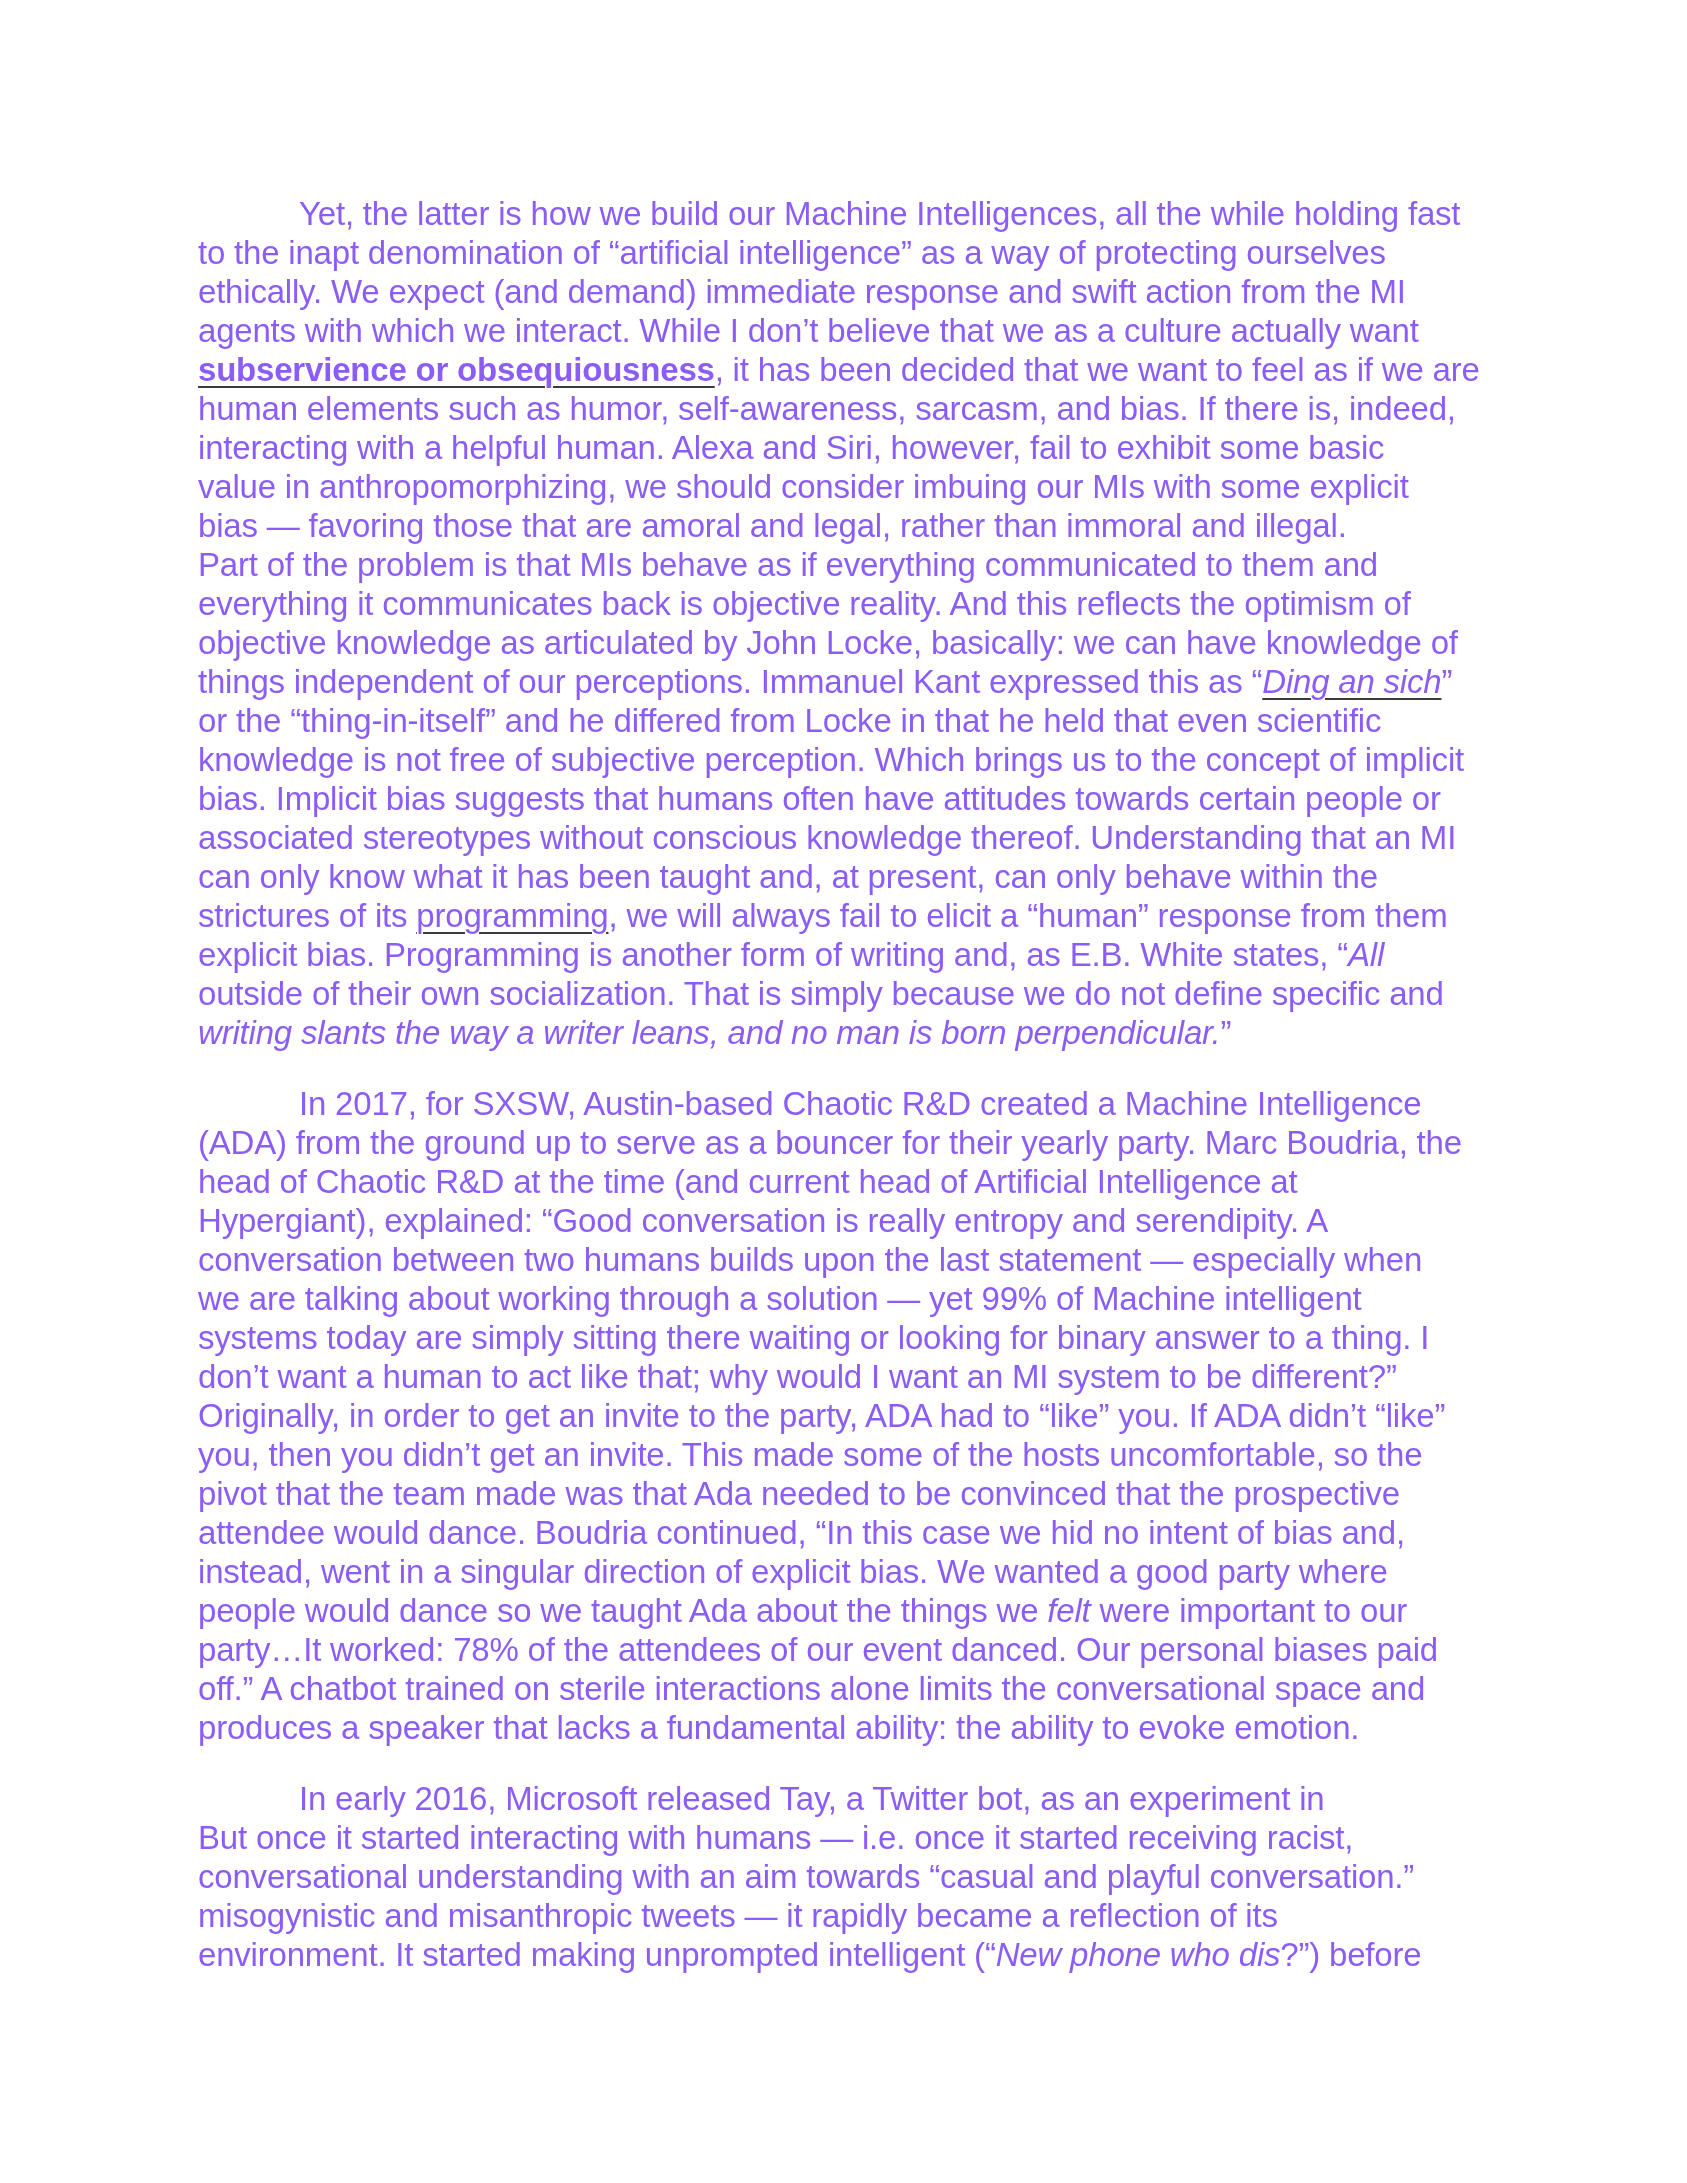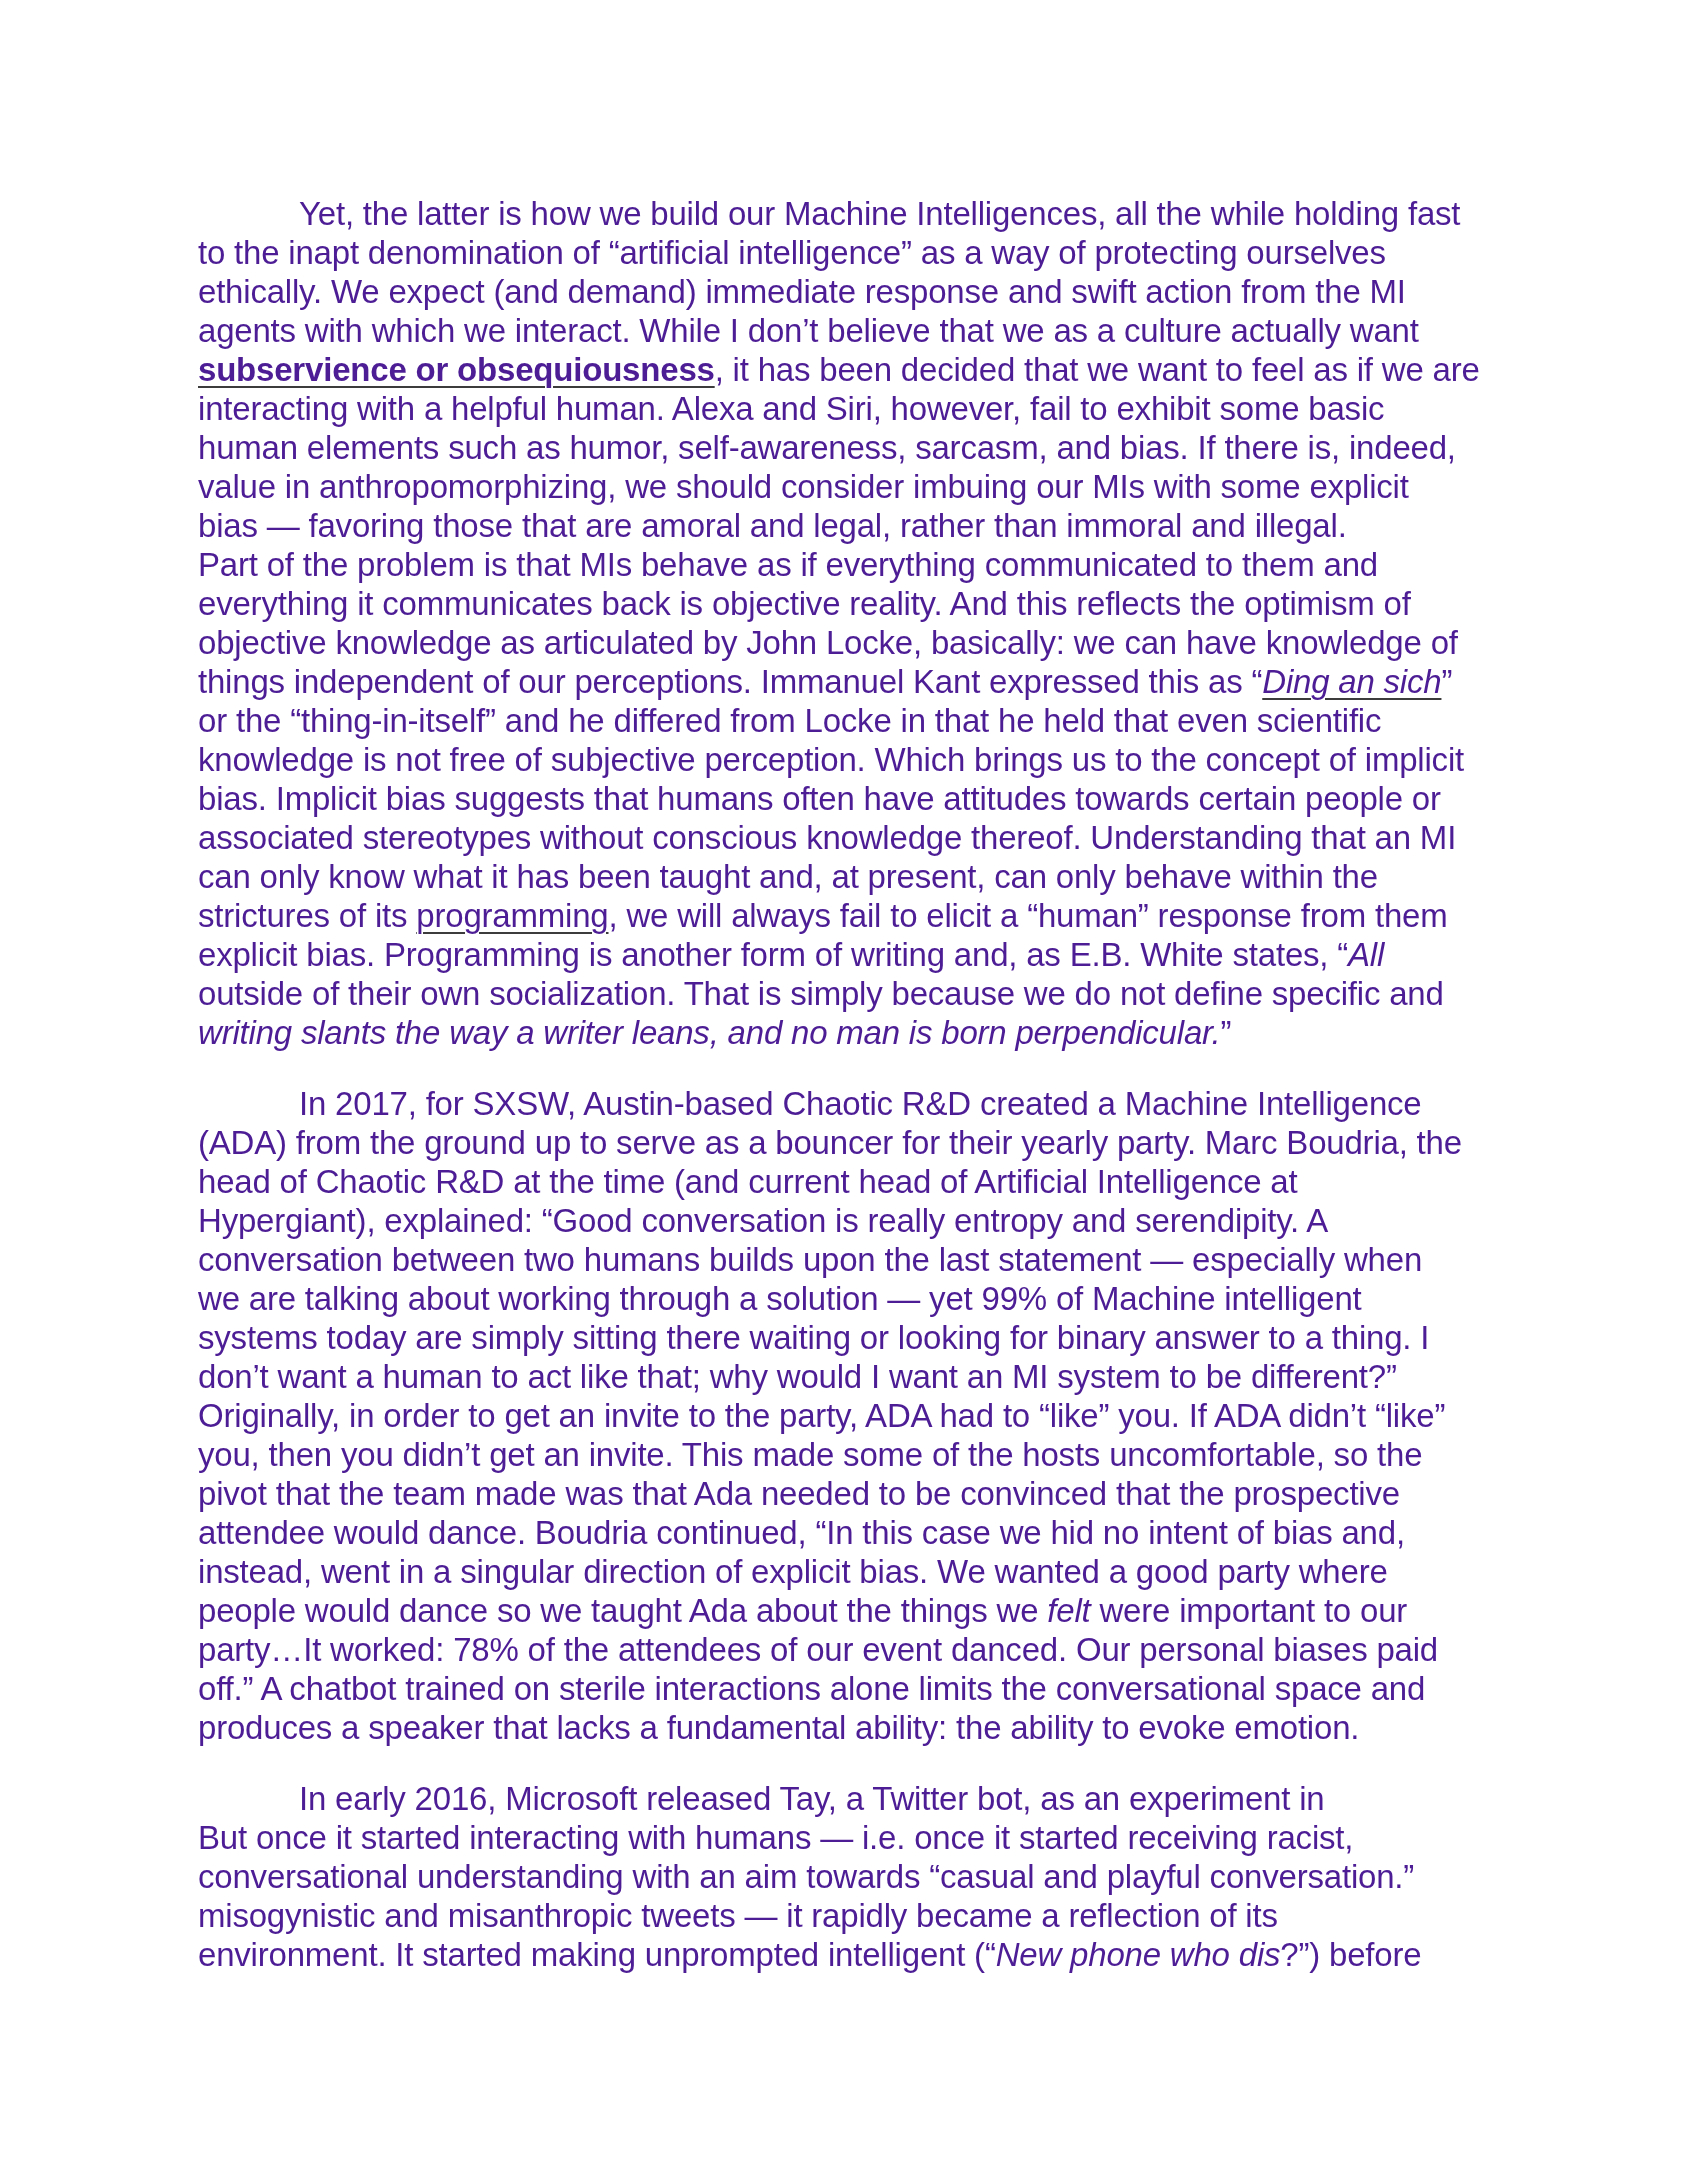--- a/index.html
+++ b/index.html
@@ -33,29 +33,29 @@
     text-decoration: underline;
     text-decoration-thickness: 1.8px;
     text-underline-offset: 4.9px;
     text-decoration-color: #3c3c3c;
   }
 </style>
 </head>
 <body>
 
 <div class="page" style="background: rgb(255, 255, 255);">
-  <div class="content" style="color: #4c1d95;">
+  <div class="content" style="color: #8b5cf6;">
       <div class="para">
         <div class="line indent"><span>Yet, the latter is how we build our Machine Intelligences, all the while holding fast</span></div>
         <div class="line"><span>to the inapt denomination of “artificial intelligence” as a way of protecting ourselves</span></div>
         <div class="line"><span>ethically. We expect (and demand) immediate response and swift action from the MI</span></div>
         <div class="line"><span>agents with which we interact. While I don’t believe that we as a culture actually want</span></div>
         <div class="line"><span class="u" style="text-decoration-color: rgb(60, 60, 60); font-weight: bold;">subservience or obsequiousness</span><span>, it has been decided that we want to feel as if we are</span></div>
+        <div class="line"><span>human elements such as humor, self-awareness, sarcasm, and bias. If there is, indeed,</span></div>
         <div class="line"><span>interacting with a helpful human. Alexa and Siri, however, fail to exhibit some basic</span></div>
-        <div class="line"><span>human elements such as humor, self-awareness, sarcasm, and bias. If there is, indeed,</span></div>
         <div class="line"><span>value in anthropomorphizing, we should consider imbuing our MIs with some explicit</span></div>
         <div class="line"><span>bias — favoring those that are amoral and legal, rather than immoral and illegal.</span></div>
         <div class="line"><span>Part of the problem is that MIs behave as if everything communicated to them and</span></div>
         <div class="line"><span>everything it communicates back is objective reality. And this reflects the optimism of</span></div>
         <div class="line"><span>objective knowledge as articulated by John Locke, basically: we can have knowledge of</span></div>
         <div class="line"><span>things independent of our perceptions. Immanuel Kant expressed this as “</span><span class="i u" style="text-decoration-color: rgb(60, 60, 60);">Ding an sich</span><span>”</span></div>
         <div class="line"><span>or the “thing-in-itself” and he differed from Locke in that he held that even scientific</span></div>
         <div class="line"><span>knowledge is not free of subjective perception. Which brings us to the concept of implicit</span></div>
         <div class="line"><span>bias. Implicit bias suggests that humans often have attitudes towards certain people or</span></div>
         <div class="line"><span>associated stereotypes without conscious knowledge thereof. Understanding that an MI</span></div>

